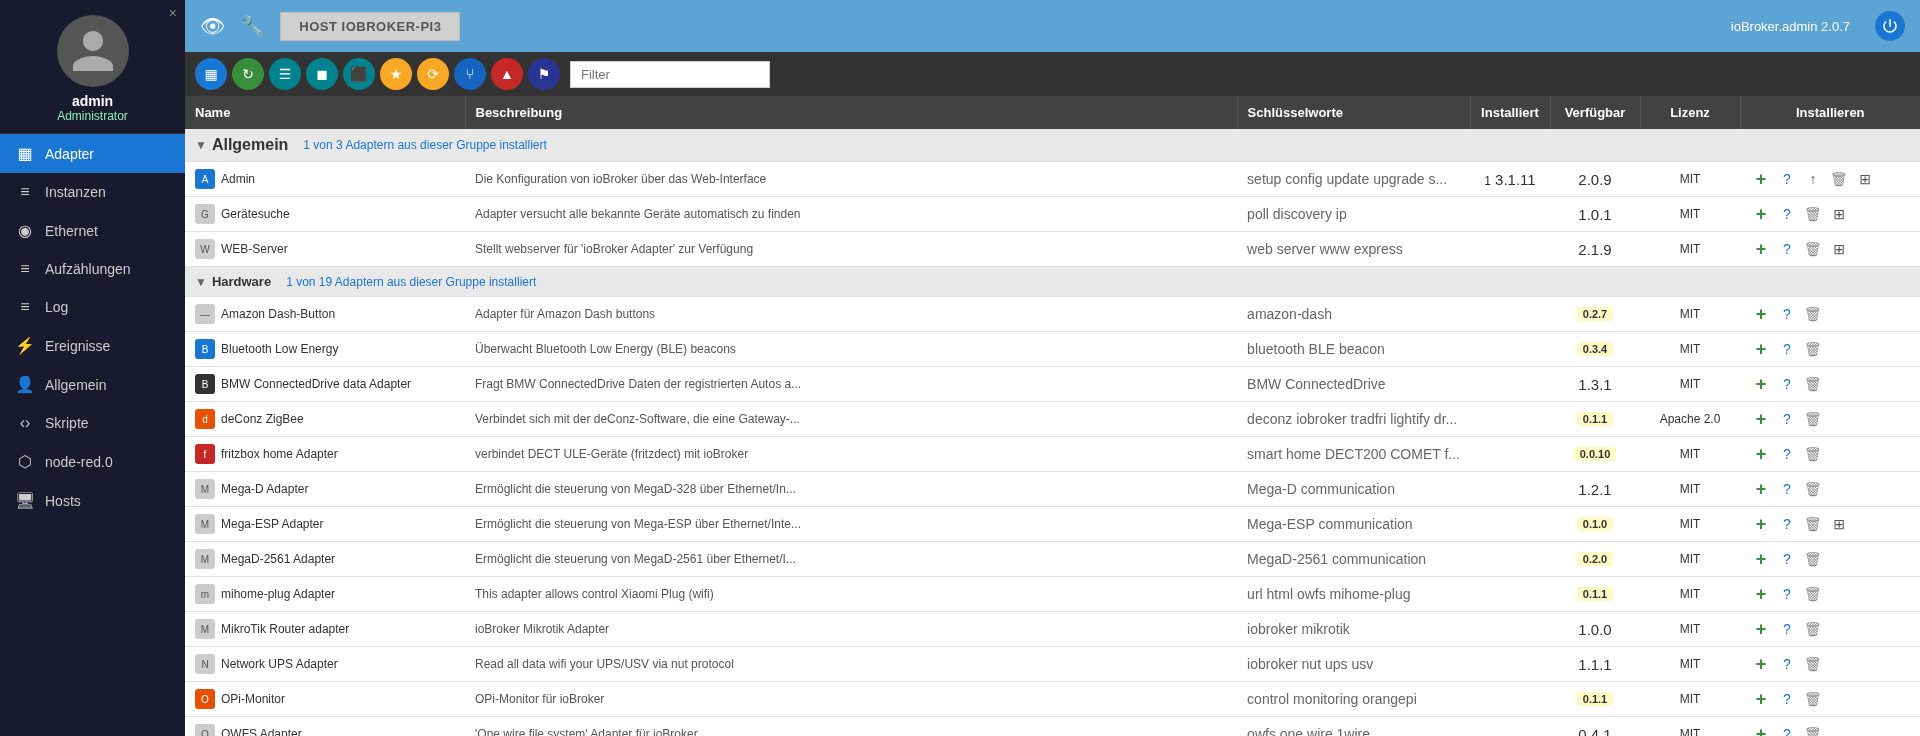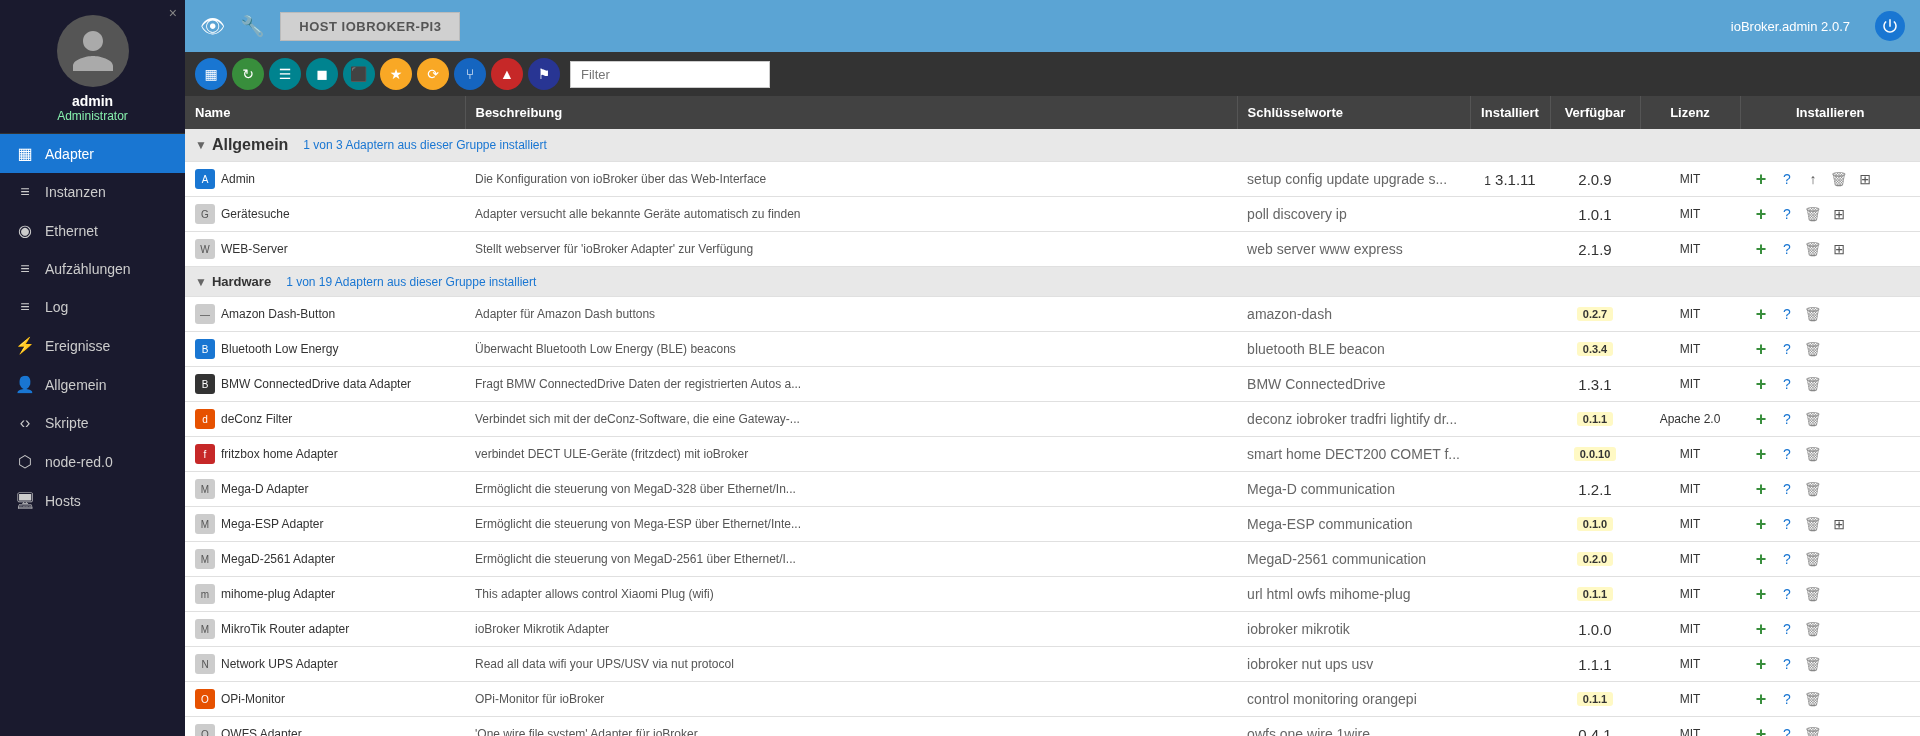--- a/index.html
+++ b/index.html
@@ -481,21 +481,21 @@
                 <span class="act-btn" style="color:#388e3c;font-size:18px;font-weight:bold;">+</span>
                 <span class="act-btn" style="color:#1976d2;">?</span>
                 <span class="act-btn" style="color:#888;">🗑</span>
               </div>
             </td>
     </tr>
           <tr style="border-bottom: 1px solid rgb(224, 224, 224);">
       <td>
         <div class="adapter-name">
           <div class="adapter-icon" style="background:#e65100;color:#fff;">d</div>
-          <span>deConz Filter</span>
+          <span>deConz ZigBee</span>
         </div>
       </td>
       <td><span class="desc-text">Verbindet sich mit der deConz-Software, die eine Gateway-...</span></td>
       <td><span class="keywords-text">deconz iobroker tradfri lightify dr...</span></td>
       <td class="center installed-num"></td>
       <td class="center"><span class="version-badge">0.1.1</span></td>
       <td class="center"><span>Apache 2.0</span></td>
       <td class="center">
               <div class="action-btns">
                 <span class="act-btn" style="color:#388e3c;font-size:18px;font-weight:bold;">+</span>

